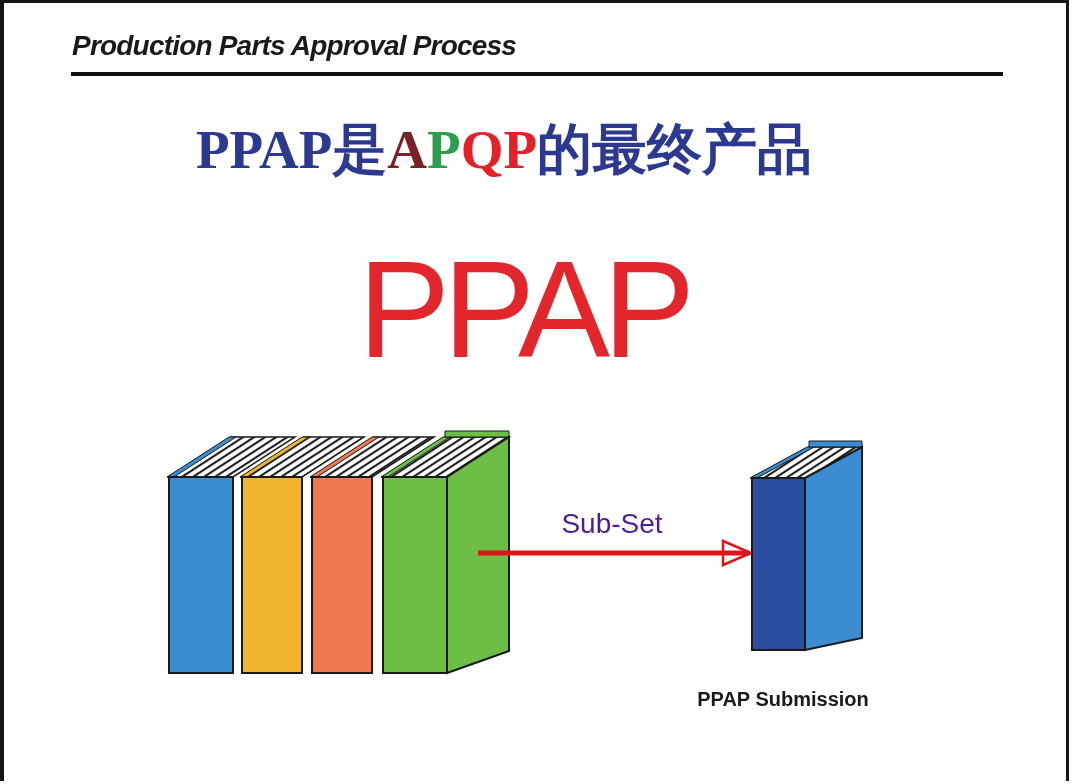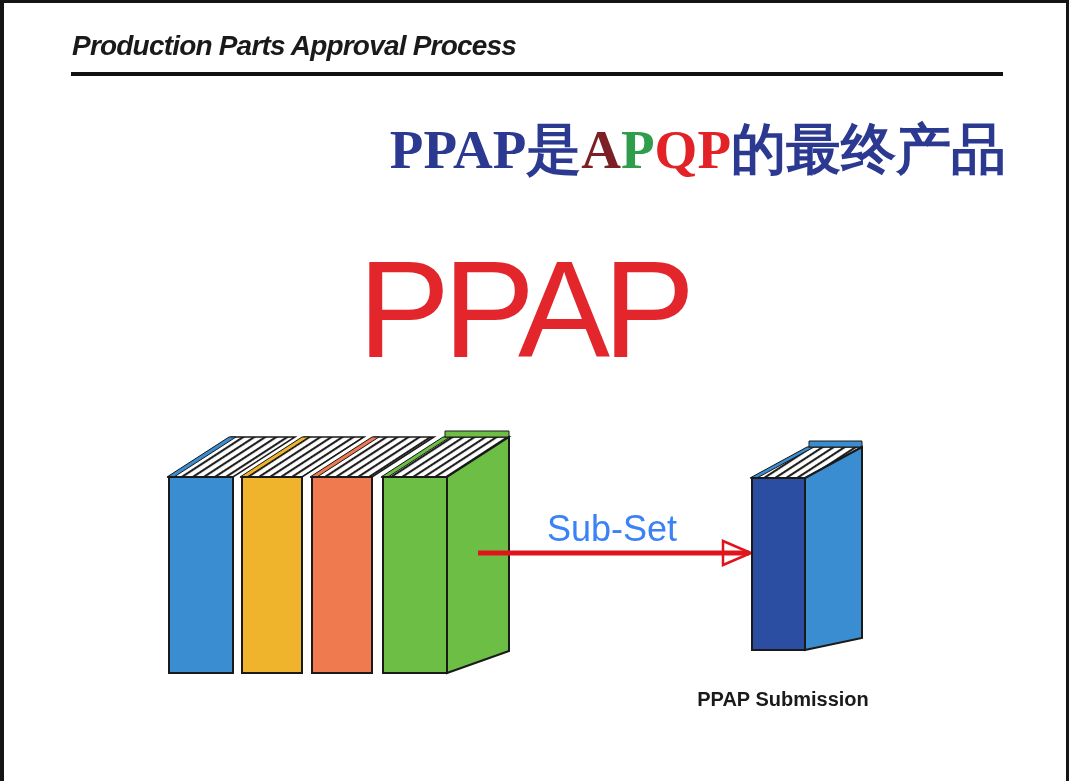--- a/index.html
+++ b/index.html
@@ -21,33 +21,33 @@
   .header-title{
     position:absolute;left:72px;top:30px;
     font-size:28px;font-weight:bold;font-style:italic;
     letter-spacing:-0.8px;color:#1a1a1a;white-space:nowrap;
   }
   .header-rule{
     position:absolute;left:71px;top:72px;width:932px;height:4px;
     background:#111111;
   }
   .subtitle{
-    position:absolute;left:14px;top:116px;width:992px;
-    text-align:right;font-family:"Liberation Serif", serif;
+    position:absolute;left:8px;top:116px;width:992px;
+    text-align:center;font-family:"Liberation Serif", serif;
     font-size:55px;font-weight:bold;line-height:1.25;white-space:nowrap;
   }
   .headline{
     position:absolute;left:523px;top:240px;transform:translateX(-50%);
     font-size:138px;font-weight:400;line-height:1;
     letter-spacing:-7px;white-space:nowrap;
   }
   .diagram{position:absolute;left:0;top:420px;width:1080px;height:310px;}
   .subset-label{
     position:absolute;left:612px;top:508px;transform:translateX(-50%);
-    font-size:36px;color:#3b82f6;white-space:nowrap;text-align:center;
+    font-size:28px;color:#4c1d95;white-space:nowrap;text-align:center;
   }
   .binders-label{
     position:absolute;left:313px;top:683px;transform:translateX(-50%);
     font-size:26px;font-weight:bold;color:#1a1a1a;white-space:nowrap;
   }
   .submission-label{
     position:absolute;left:783px;top:688px;transform:translateX(-50%);
     font-size:20px;font-weight:bold;color:#1a1a1a;white-space:nowrap;
   }
 </style>

